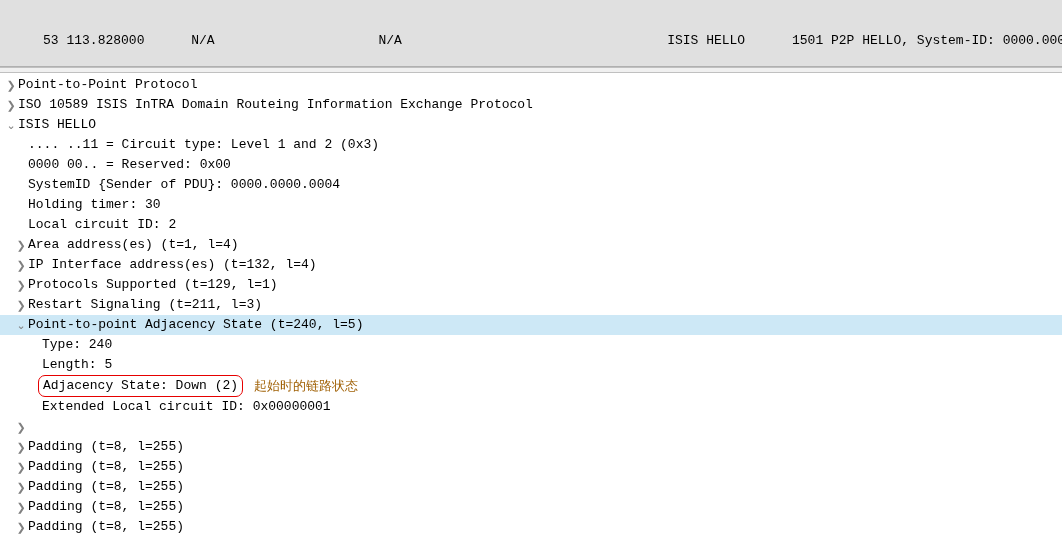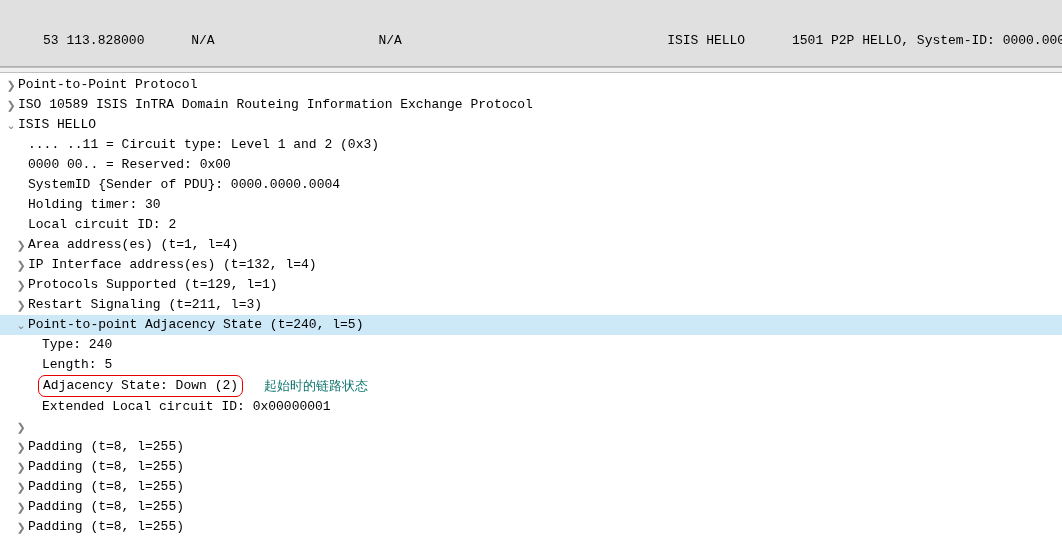--- a/index.html
+++ b/index.html
@@ -49,22 +49,22 @@
   }
   .indent-1 { padding-left: 14px; }
   .indent-2 { padding-left: 28px; align-items: center; }
   .boxed {
     border: 1.5px solid #e60000;
     border-radius: 7px;
     padding: 0 4px;
     margin-left: -4px;
   }
   .annotation {
-    color: #0f766e;
-    margin-left: 21px;
+    color: #a16207;
+    margin-left: 11px;
     font-family: "Microsoft YaHei", sans-serif;
   }
 </style>
 </head>
 <body>
 
 <div class="packet-list">
   <div class="packet-row">     <span>53</span> <span>113.828000</span>      <span>N/A</span>                     <span>N/A</span>                                  <span>ISIS HELLO</span>      <span>1501</span> <span>P2P HELLO, System-ID: 0000.0000.0004</span></div>
 </div>
 

